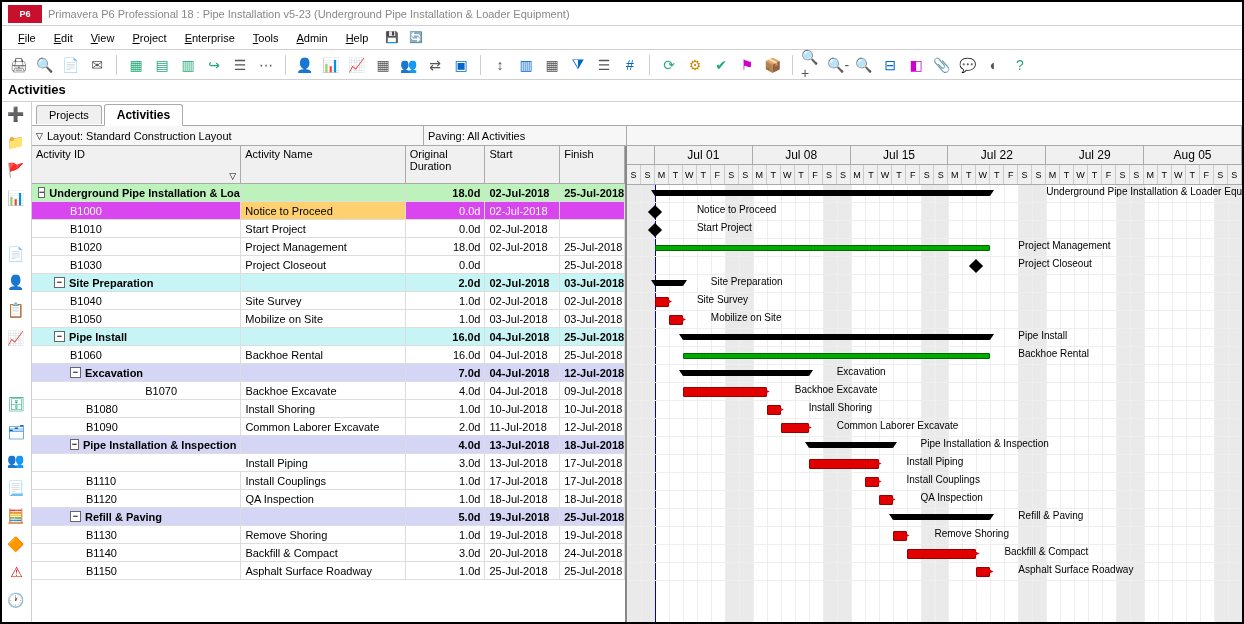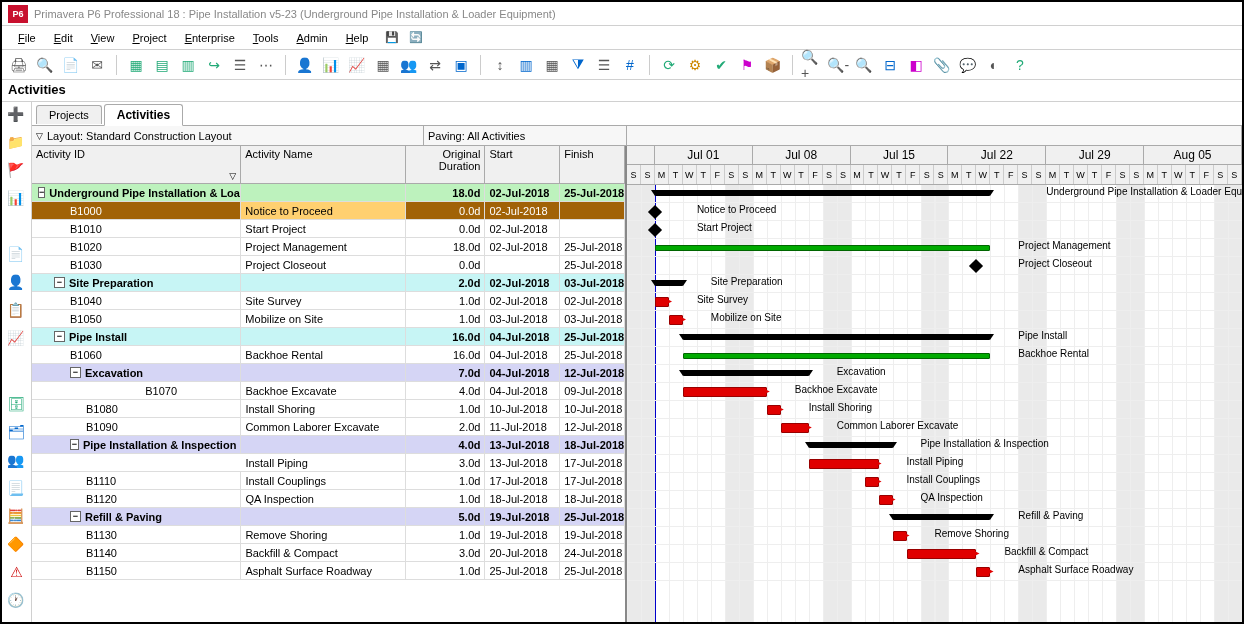--- a/index.html
+++ b/index.html
@@ -18,21 +18,21 @@
   
   .titlebar {
     height: 24px;
     background: #fff;
     display: flex; align-items: center;
     padding: 0 6px;
     border-bottom: 1px solid #d0d0d0;
     color: #888;
   }
   .titlebar .appicon {
-    width: 20px; height: 18px;
+    width: 34px; height: 18px;
     background: #c8102e;
     color: #fff; font-size: 9px; font-weight: bold;
     display:flex; align-items:center; justify-content:center;
     margin-right: 6px;
   }
 
   
   .menubar {
     height: 24px;
     display:flex; align-items:center;
@@ -152,21 +152,20 @@
     display:flex; height:38px;
     background:#f0f0f0;
   }
   .col-headers .ch {
     border-right:1px solid #aaa;
     border-bottom:1px solid #aaa;
     padding:2px 4px;
     display:flex; align-items:flex-start;
     font-size:11px;
     position:relative;
-    text-align:right;
   }
   .ch-id { width:210px; }
   .ch-name { width:165px; }
   .ch-dur { width:80px; }
   .ch-start { width:75px; }
   .ch-finish { width:65px; }
 
   
   .rows {
     flex:1; overflow:auto;
@@ -191,21 +190,21 @@
     border:1px solid #666;
     display:inline-flex; align-items:center; justify-content:center;
     font-size:9px; line-height:1;
     margin-right:4px;
     background:#fff;
     cursor:default;
   }
   .row.lvl0 { background:#bdf2bd; font-weight:bold; }
   .row.lvl1-cyan { background:#c7f5f5; font-weight:bold; }
   .row.lvl1-lav { background:#d5d5f5; font-weight:bold; }
-  .row.selected { background:#a16207; color:#fff; }
+  .row.selected { background:#d946ef; color:#fff; }
   .row.selected .c-name { background:#ffd070; color:#000; }
 
   
   .gantt-header {
     display:flex; flex-direction:column;
     border-bottom:1px solid #aaa;
     background:#f0f0f0;
   }
   .gantt-header .week-row, .gantt-header .day-row {
     display:flex; height:19px;

